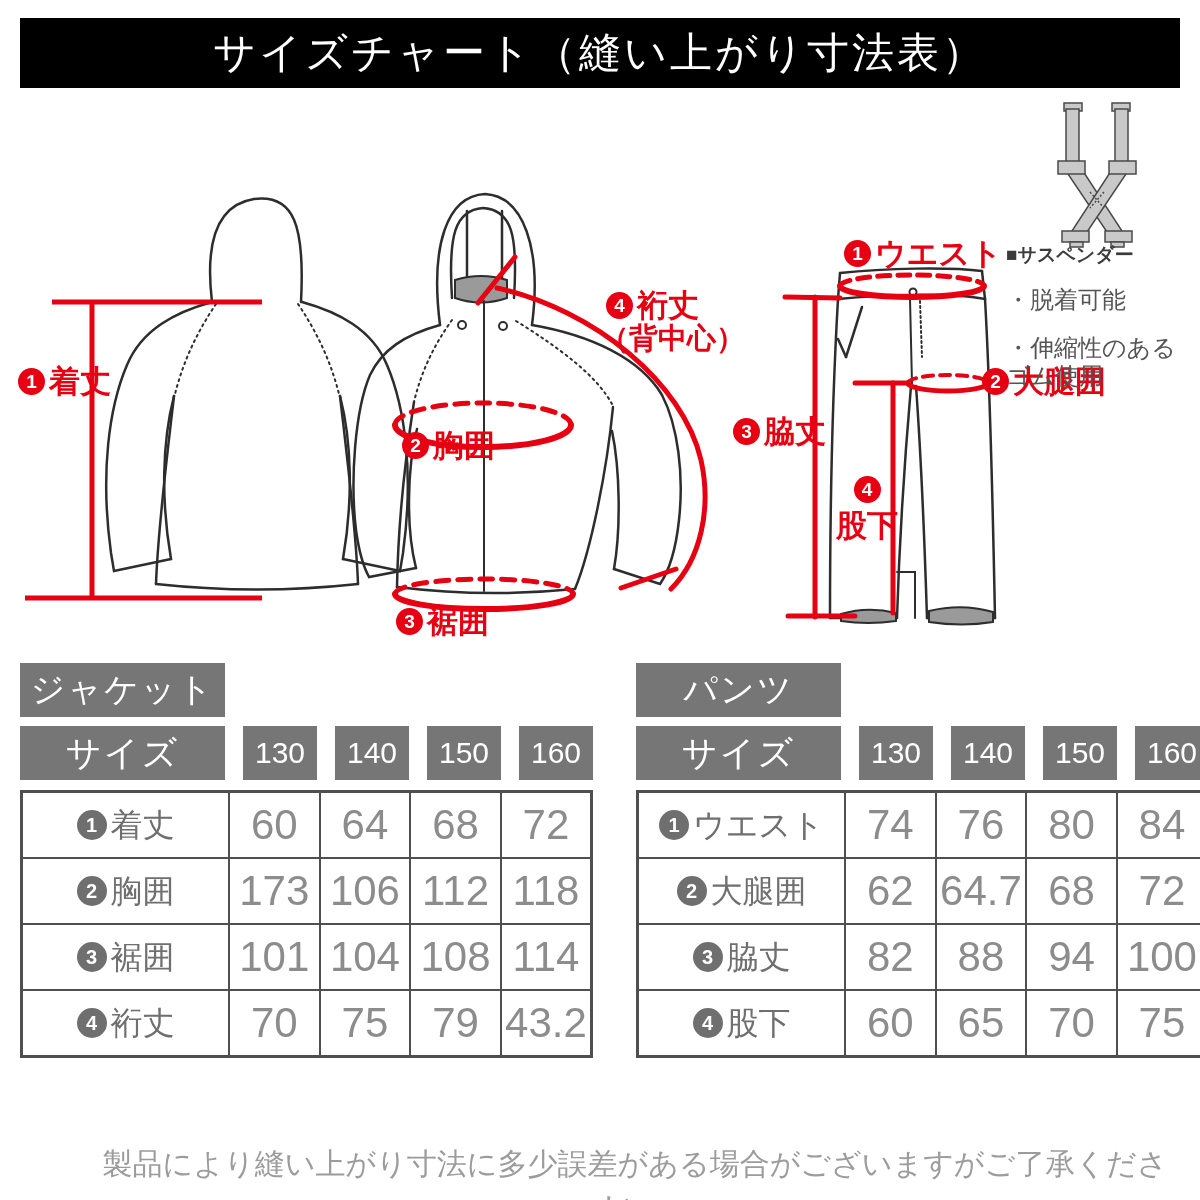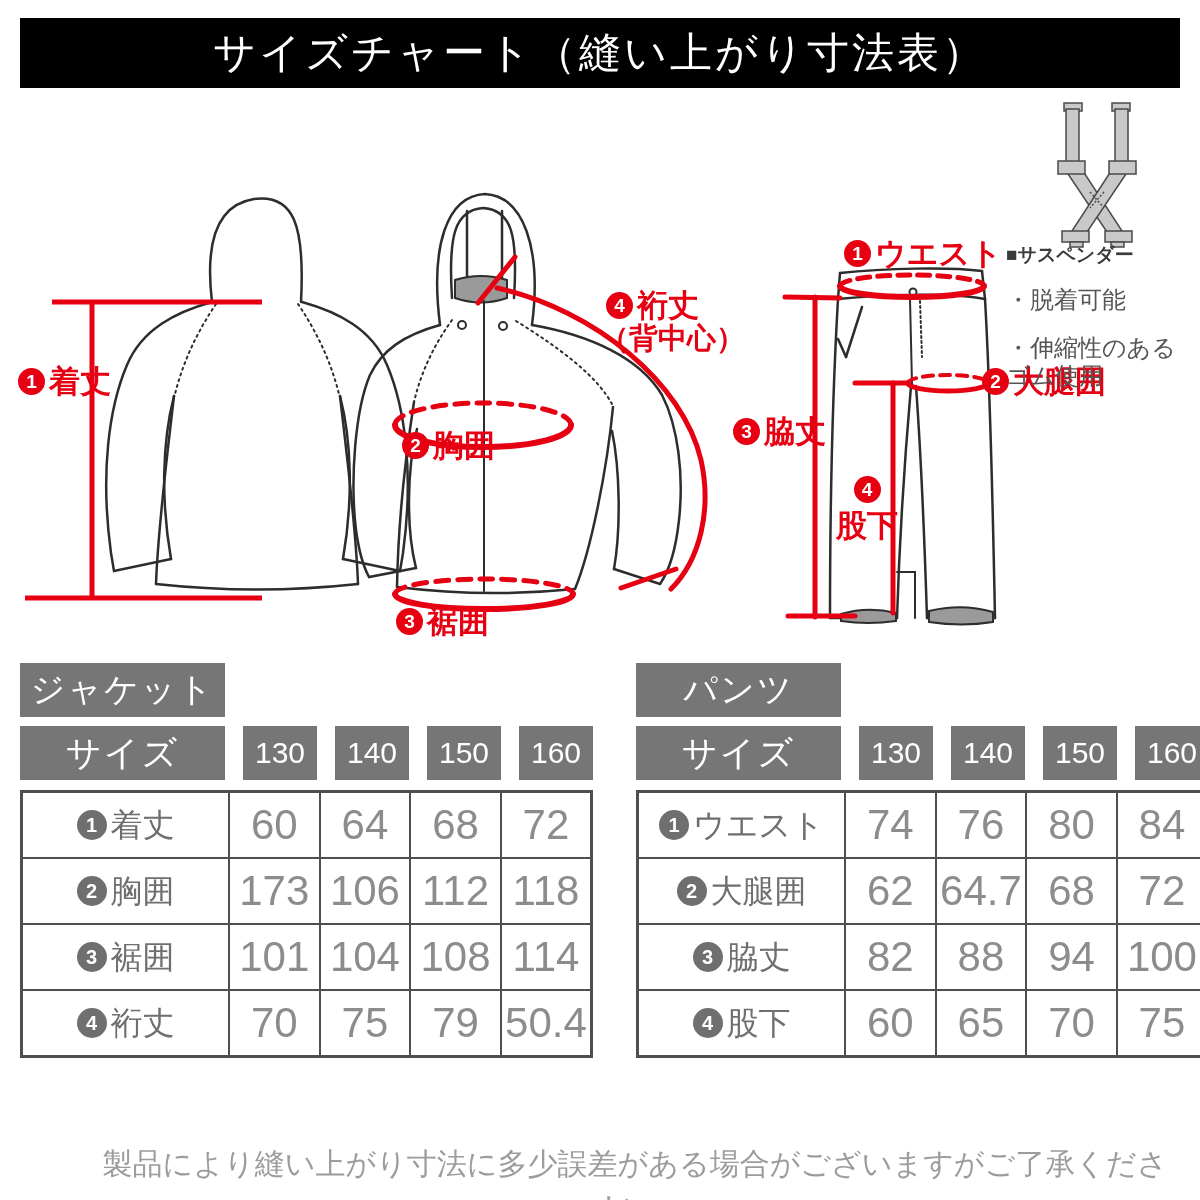--- a/index.html
+++ b/index.html
@@ -233,21 +233,21 @@
         <tr>
           <td class="lbl">
               <span class="lbl-inner">
                 <span class="tnum">4</span>
                 <span>裄丈</span>
               </span>
             </td>
           <td>70</td>
           <td>75</td>
           <td>79</td>
-          <td>50.4</td>
+          <td>43.2</td>
         </tr>
       </tbody>
     </table>
   </div>
 
   <div class="table-block tb-pants">
     <div class="tab">パンツ</div>
     <div class="hdr-row">
       <div class="hdr-cell hdr-size">サイズ</div>
       <div class="hdr-cell">130</div>

